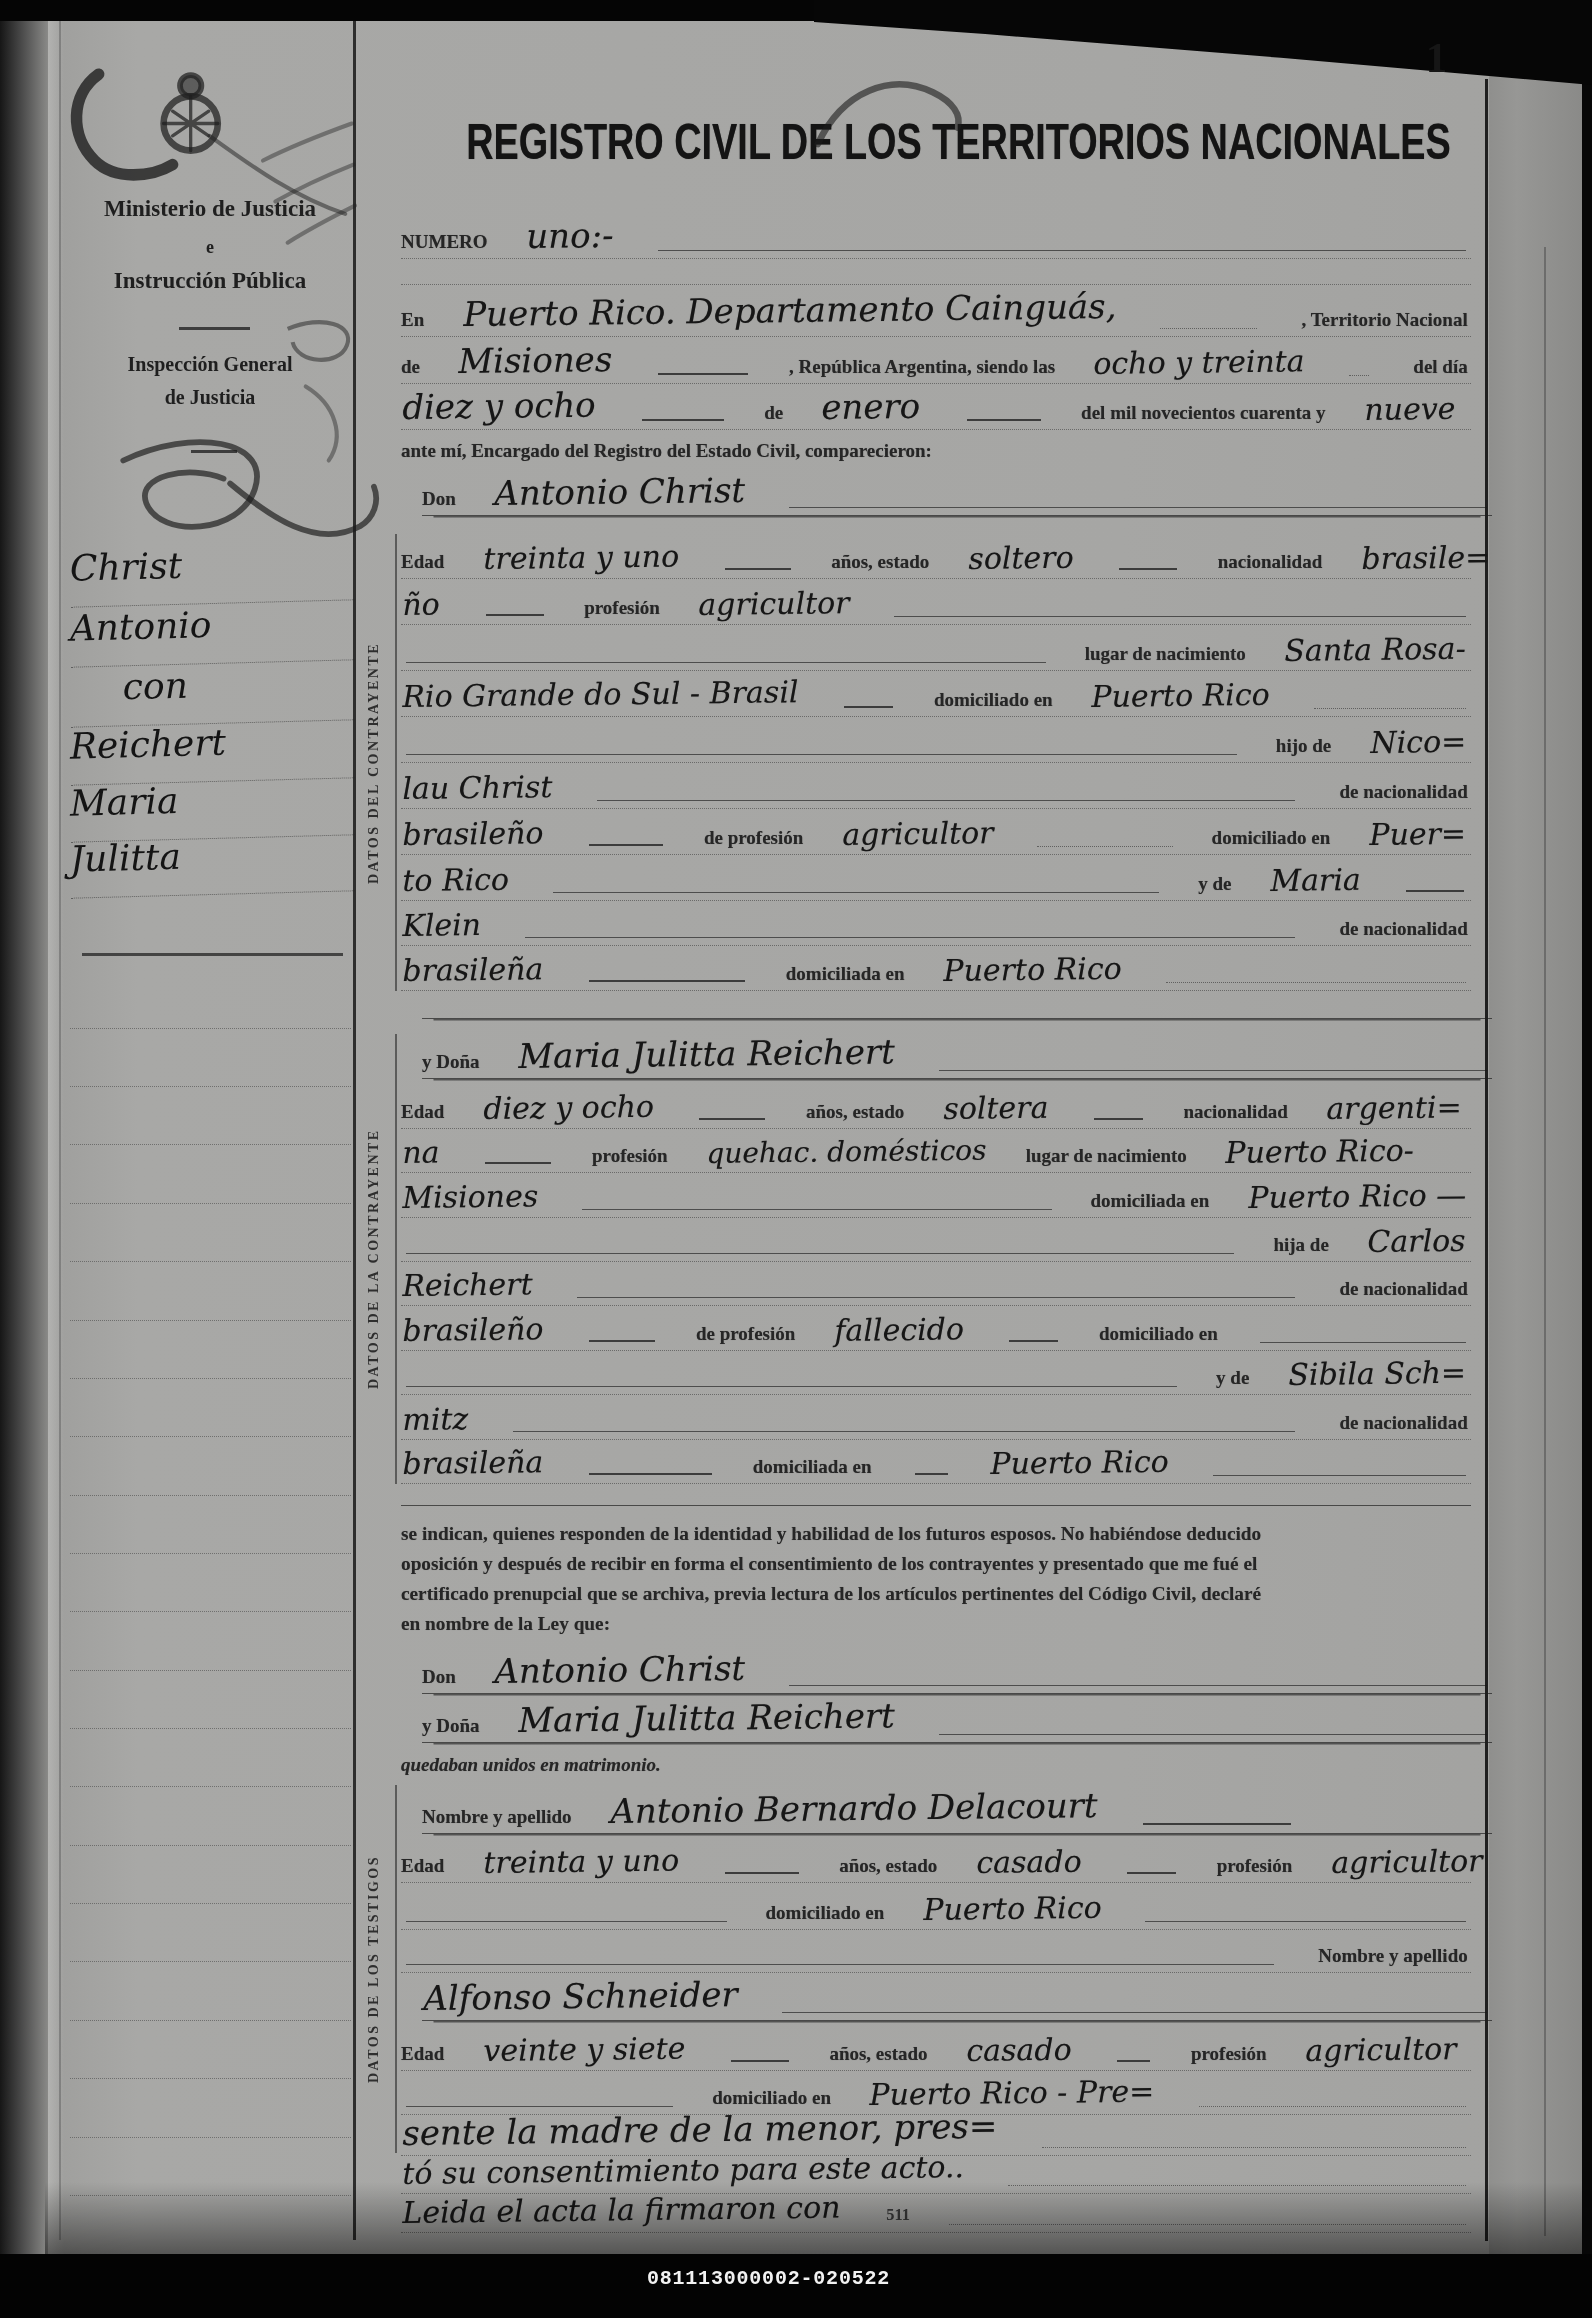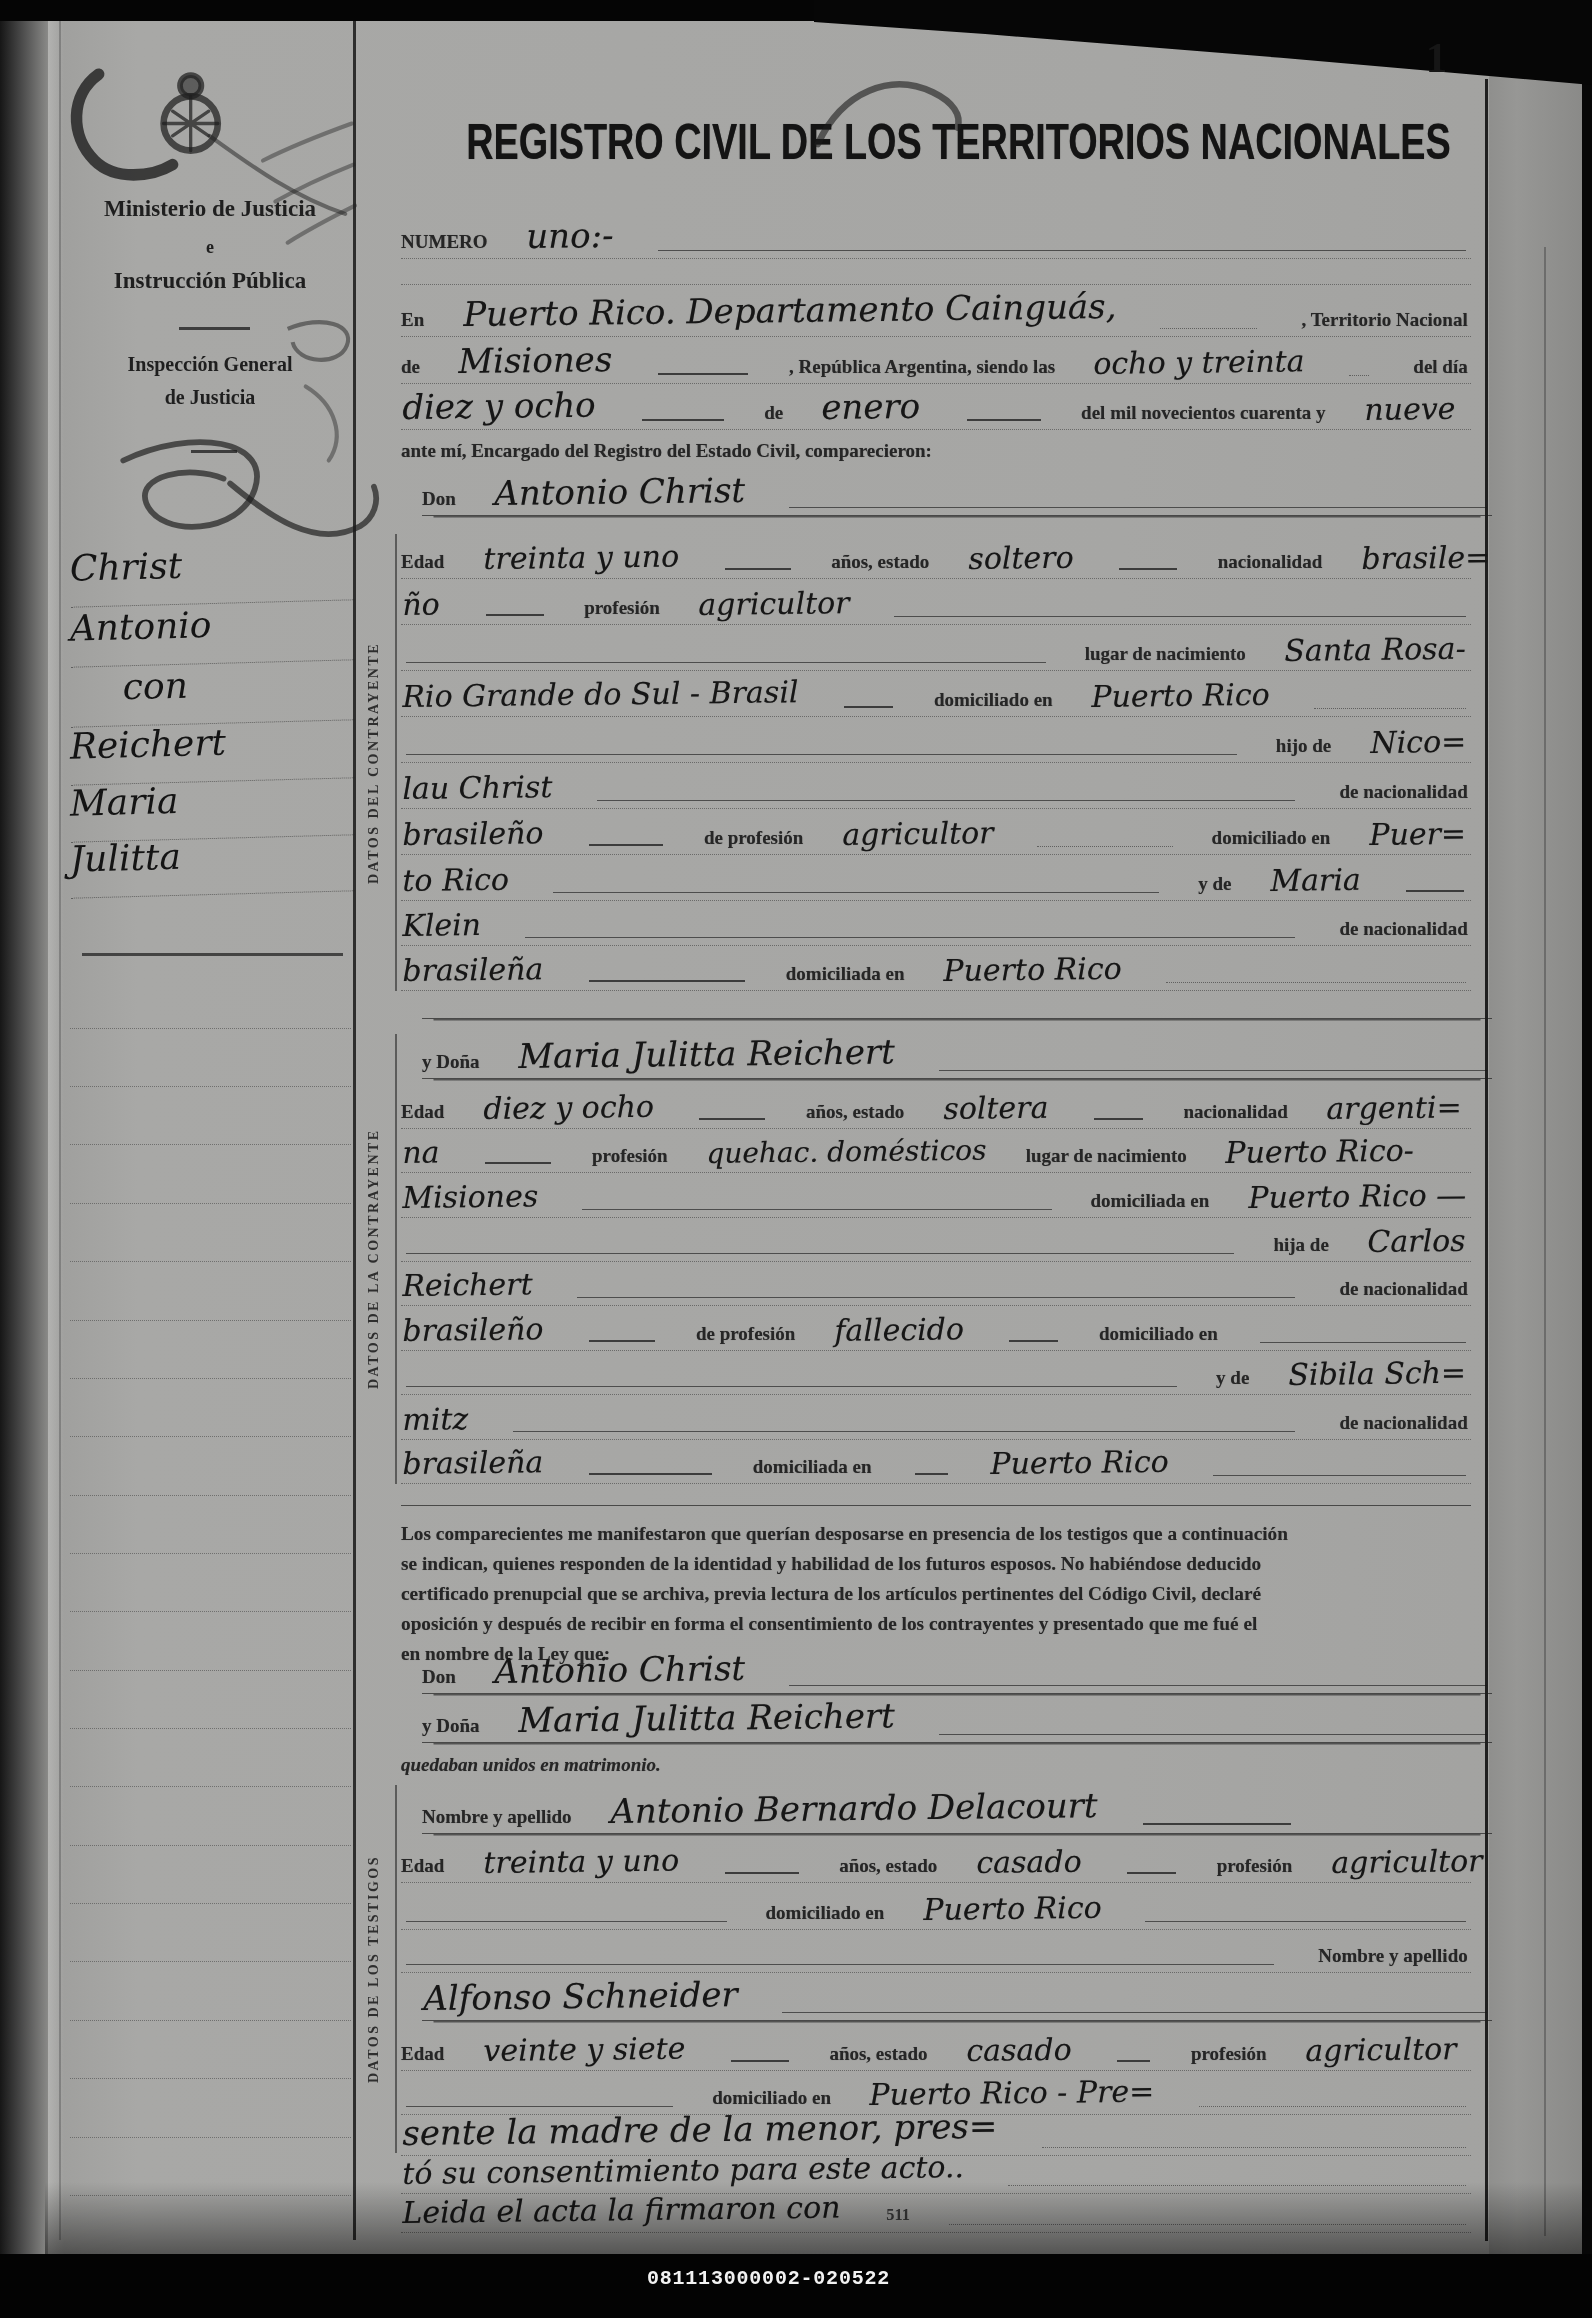--- a/index.html
+++ b/index.html
@@ -317,24 +317,23 @@
   <span class="hw">brasileña</span>
   <span class="d" style="width:123px;"></span>
   <span class="lb">domiciliada en</span>
   <span class="d" style="width:33px;"></span>
   <span class="hw">Puerto Rico</span>
   <span class="fill"></span>
 </div>
 <div class="row strong" style="top:1484px;height:21.4px;"></div>
 
 <div class="abs para">
-  <span class="pline">Los comparecientes me manifestaron que querían desposarse en presencia de los testigos que a continuación</span>
   <span class="pline">se indican, quienes responden de la identidad y habilidad de los futuros esposos. No habiéndose deducido</span>
+  <span class="pline">oposición y después de recibir en forma el consentimiento de los contrayentes y presentado que me fué el</span>
   <span class="pline">certificado prenupcial que se archiva, previa lectura de los artículos pertinentes del Código Civil, declaré</span>
-  <span class="pline">oposición y después de recibir en forma el consentimiento de los contrayentes y presentado que me fué el</span>
   <span class="pline last">en nombre de la Ley que:</span>
 </div>
 
 <div class="row strong dbl noline" style="top:1645px;height:48px;border-bottom:1.6px solid rgba(28,28,28,.68);">
   <span class="lb">Don</span>
   <span class="hw big">Antonio Christ</span>
   <span class="fill"></span>
 </div>
 <div class="row strong dbl" style="top:1696px;height:46px;">
   <span class="lb">y Doña</span>

